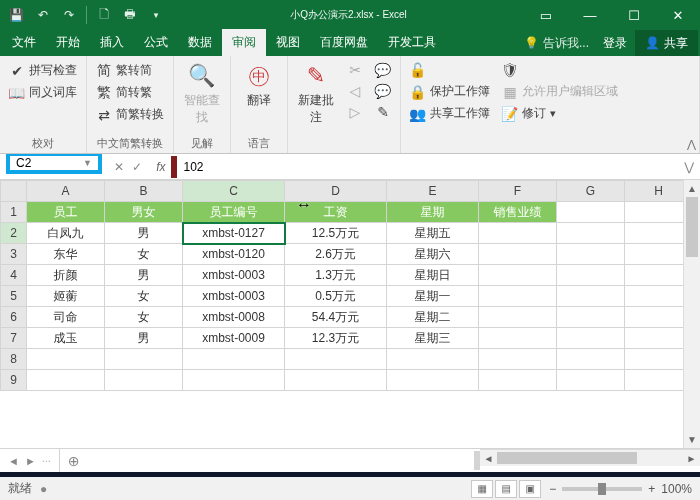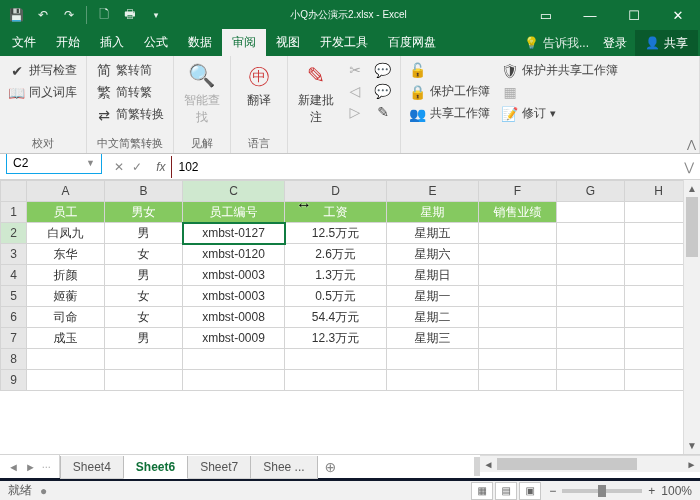--- a/index.html
+++ b/index.html
@@ -24,25 +24,25 @@
 .gbody{flex:1;display:flex;gap:6px;align-items:flex-start}
 .smallbtn{display:flex;align-items:center;gap:4px;padding:2px 3px;font-size:11px;color:#444;white-space:nowrap}
 .smallbtn.dis{color:#aaa}
 .bigbtn{display:flex;flex-direction:column;align-items:center;gap:2px;padding:2px 4px;font-size:11px;color:#444;width:44px;text-align:center}
 .bigbtn.dis{color:#aaa}
 .ico{width:16px;height:16px;display:inline-flex;align-items:center;justify-content:center;font-size:14px}
 .ico.big{width:28px;height:28px;font-size:22px}
 .vstack{display:flex;flex-direction:column;gap:1px}
 .collapse{position:absolute;right:4px;bottom:2px;color:#777;font-size:11px}
 .fbar{height:26px;border-bottom:1px solid #d4d4d4;display:flex;align-items:center;background:#fff}
-.namebox{width:96px;height:22px;border:1px solid #0ea5e9;margin:0 4px 8px 6px;padding:0 6px;display:flex;align-items:center;font-size:12px;background:#fff}
+.namebox{width:96px;height:22px;border:4px solid #0ea5e9;margin:0 4px 8px 6px;padding:0 6px;display:flex;align-items:center;font-size:12px;background:#fff}
 .namebox .dd{margin-left:auto;color:#888;font-size:9px}
 .fxtools{display:flex;gap:8px;padding:0 8px;color:#888}
 .fxlabel{font-style:italic;color:#666;padding:0 6px}
-.fxinput{flex:1;border-left:1px solid #7f1d1d;height:22px;padding:0 6px;display:flex;align-items:center}
+.fxinput{flex:1;border-left:6px solid #7f1d1d;height:22px;padding:0 6px;display:flex;align-items:center}
 .gridwrap{flex:1;position:relative;overflow:hidden;background:#fff}
 table.grid{border-collapse:collapse;table-layout:fixed}
 .grid th,.grid td{border:1px solid #d4d4d4;height:21px;font-size:12px;text-align:center;background:#fff;color:#333;overflow:hidden;white-space:nowrap}
 .grid .colh{background:#e6e6e6;color:#444;font-weight:normal;position:relative}
 .grid .colh.sel{background:#cfe8cf}
 .grid .rowh{background:#e6e6e6;color:#444;width:26px;font-weight:normal}
 .grid .rowh.sel{background:#cfe8cf}
 .grid .corner{background:#e6e6e6;width:26px}
 .grid .hdrcell{background:#85c960;color:#fff;font-weight:normal}
 .grid td.active{outline:2px solid #107c41;outline-offset:-1px;position:relative;z-index:2}
@@ -56,21 +56,21 @@
 .hsb .track{flex:1;position:relative}
 .hsb .thumb{position:absolute;top:2px;bottom:2px;left:0;width:140px;background:#c8c8c8}
 .sheetbar{height:24px;background:#fff;border-top:1px solid #d4d4d4;display:flex;align-items:stretch}
 .navbtns{display:flex;align-items:center;gap:2px;padding:0 6px;border-right:1px solid #d4d4d4;color:#888}
 .navbtns span{padding:0 2px;font-size:11px}
 .sheets{display:flex;align-items:flex-end}
 .sheettab{padding:4px 12px;border:1px solid #bdbdbd;border-top:none;border-bottom:1px solid #d4d4d4;background:#efefef;font-size:12px;color:#555;margin-right:-1px;position:relative;top:1px}
 .sheettab.active{background:#fff;border-bottom:1px solid #fff;color:#0f7038;font-weight:bold;z-index:1}
 .addsh{padding:4px 8px;color:#888;font-size:14px}
 .sheetbar .splt{width:6px;background:#d4d4d4;margin:2px 0}
-.statusbar{height:22px;background:#f1f1f1;border-top:3px solid #0f172a;display:flex;align-items:center;font-size:11px;color:#555;padding:0 8px}
+.statusbar{height:28px;background:#f1f1f1;border-top:5px solid #0f172a;display:flex;align-items:center;font-size:11px;color:#555;padding:0 8px}
 .statusbar .sp{flex:1}
 .viewbtns{display:flex;gap:2px;margin:0 8px}
 .viewbtns .vb{width:22px;height:18px;border:1px solid #c8c8c8;background:#fff;display:flex;align-items:center;justify-content:center;font-size:10px;color:#666}
 .zoom{display:flex;align-items:center;gap:6px}
 .zoom .ztrack{width:80px;height:4px;background:#c8c8c8;position:relative}
 .zoom .zthumb{position:absolute;width:8px;height:12px;background:#888;top:-4px;left:36px}
 </style>
 </head>
 <body>
 
@@ -94,22 +94,22 @@
 </div>
 
 <div class="tabbar">
   <div class="tab">文件</div>
   <div class="tab">开始</div>
   <div class="tab">插入</div>
   <div class="tab">公式</div>
   <div class="tab">数据</div>
   <div class="tab active">审阅</div>
   <div class="tab">视图</div>
+  <div class="tab">百度网盘</div>
   <div class="tab">开发工具</div>
-  <div class="tab">百度网盘</div>
   <div class="spacer"></div>
   <div class="tellme">💡 <span>告诉我...</span></div>
   <div class="login">登录</div>
   <div class="share">👤 <span>共享</span></div>
 </div>
 
 <div class="ribbon">
   <div class="group">
     <div class="gbody">
         <div class="vstack">
@@ -203,24 +203,24 @@
             <span>保护工作簿</span>
           </div>
         <div class="smallbtn">
             <span class="ico">👥</span>
             <span>共享工作簿</span>
           </div>
       </div>
       <div class="vstack">
         <div class="smallbtn">
             <span class="ico">🛡</span>
-            <span>保护并共享工作簿</span>
           </div>
         <div class="smallbtn dis">
             <span class="ico">▦</span>
+            <span>允许用户编辑区域</span>
           </div>
         <div class="smallbtn"><span class="ico">📝</span><span>修订</span> ▾</div>
       </div>
     </div>
   </div>
   <div class="collapse">⋀</div>
 </div>
 
 <div class="fbar">
   <div class="namebox">
@@ -362,26 +362,20 @@
     <div class="arr">▼</div>
   </div>
 </div>
 
 <div class="sheetbar">
   <div class="navbtns">
     <span>◄</span>
     <span>►</span>
     <span style="font-size:9px">⋯</span>
   </div>
-  <div class="sheets" id="sheets">
-      <div class="sheettab">Sheet4</div>
-      <div class="sheettab active">Sheet6</div>
-      <div class="sheettab">Sheet7</div>
-      <div class="sheettab">Shee ...</div>
-    </div>
   <div class="addsh">⊕</div>
   <div style="flex:1"></div>
   <div class="splt"></div>
   <div class="hsb" style="width:220px">
     <div class="arr">◄</div>
     <div class="track">
         <div class="thumb"></div>
       </div>
     <div class="arr">►</div>
   </div>

